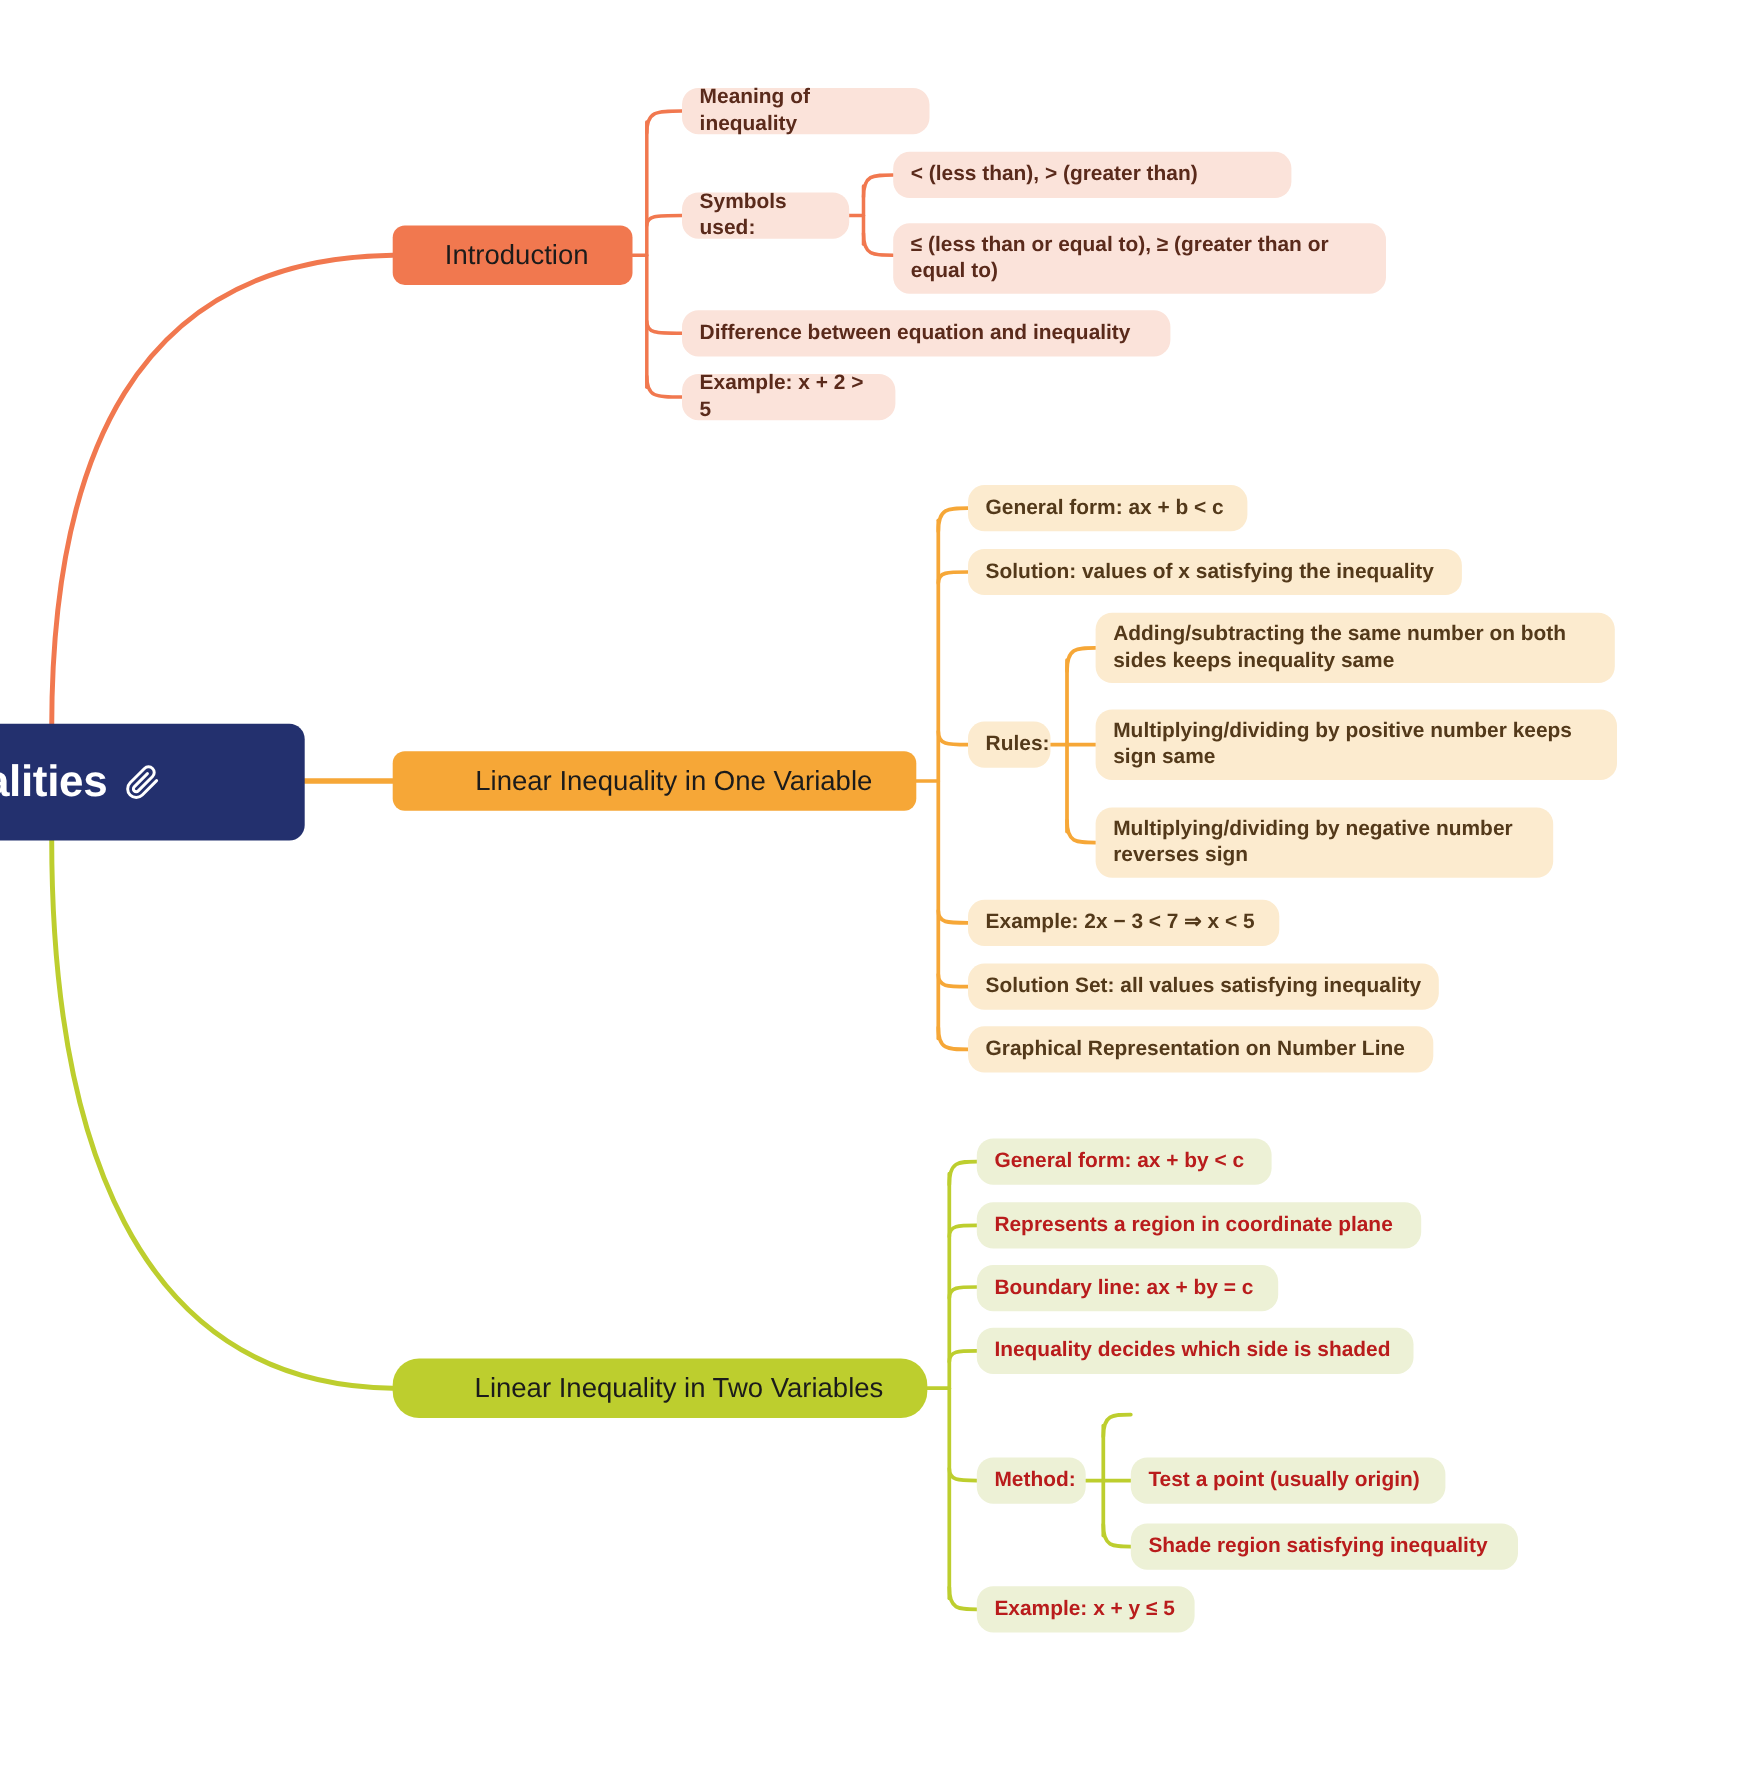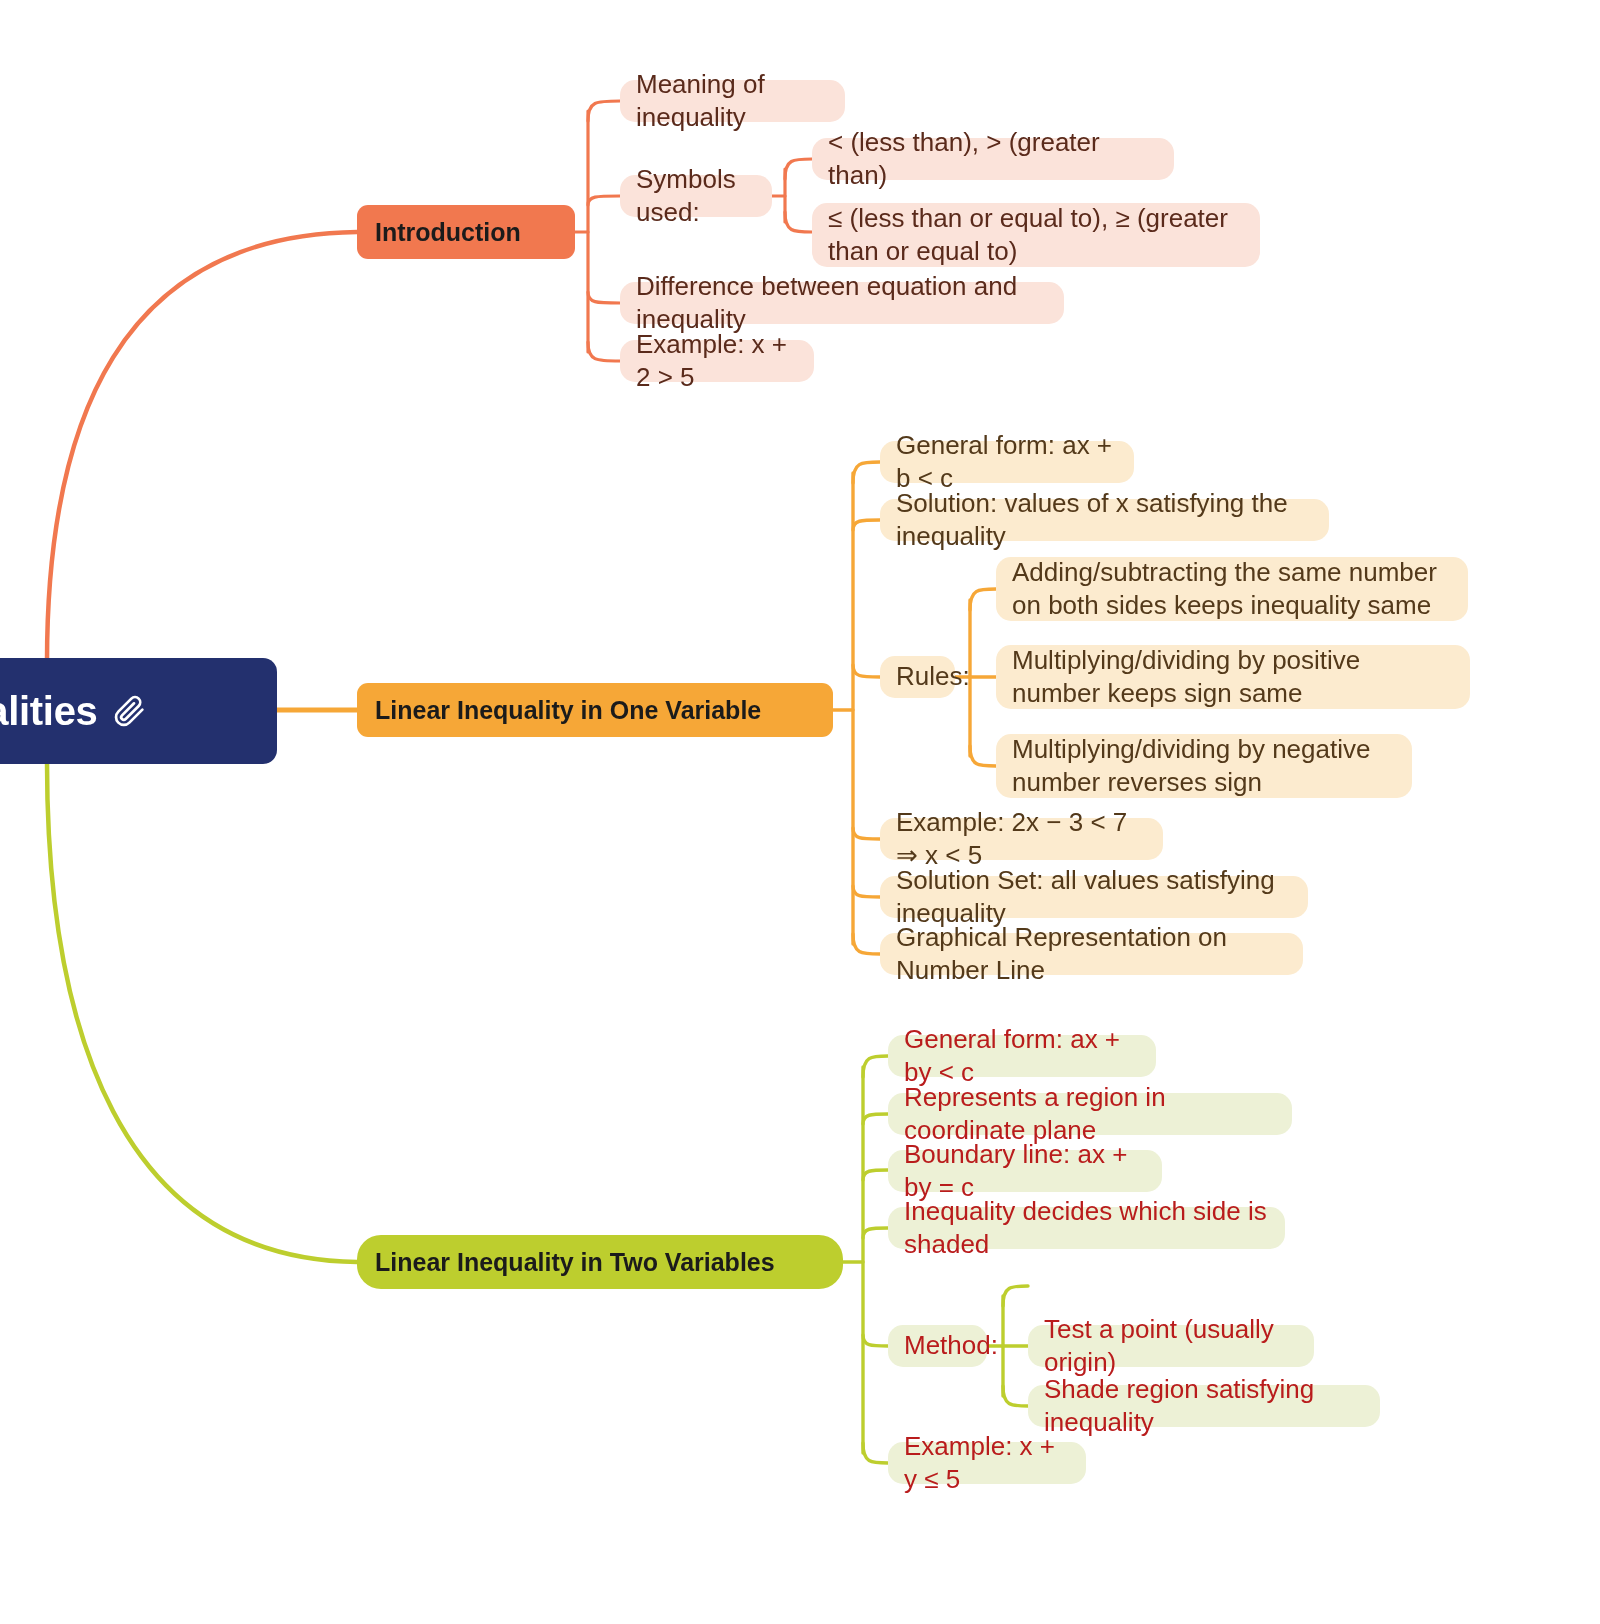--- a/index.html
+++ b/index.html
@@ -48,34 +48,34 @@
   }
   .root .clip {
     display: inline-flex;
     align-items: center;
     flex: 0 0 auto;
   }
 
   
   .branch {
     font-size: 25px;
-    font-weight: 700;
+    font-weight: 400;
     color: #1b1b1b;
     border-radius: 11px;
-    padding: 0 18px;
-    justify-content: flex-start;
+    padding: 0 40px;
+    justify-content: flex-end;
   }
   .branch.intro  { background: #F1784F; }
   .branch.one    { background: #F6A737; }
   .branch.two    { background: #BDCE2E; }
 
   
   .leaf {
-    font-size: 26px;
-    font-weight: 400;
+    font-size: 19px;
+    font-weight: 700;
     border-radius: 15px;
     padding: 9px 16px;
     line-height: 1.28;
   }
   .leaf.pink  { background: #FBE3DA; color: #5A2A1B; }
   .leaf.amber { background: #FCEBCF; color: #53391A; }
   .leaf.olive { background: #EDF1D6; color: #b91c1c; }
 
   .leaf.multiline { align-items: center; }
 </style>

